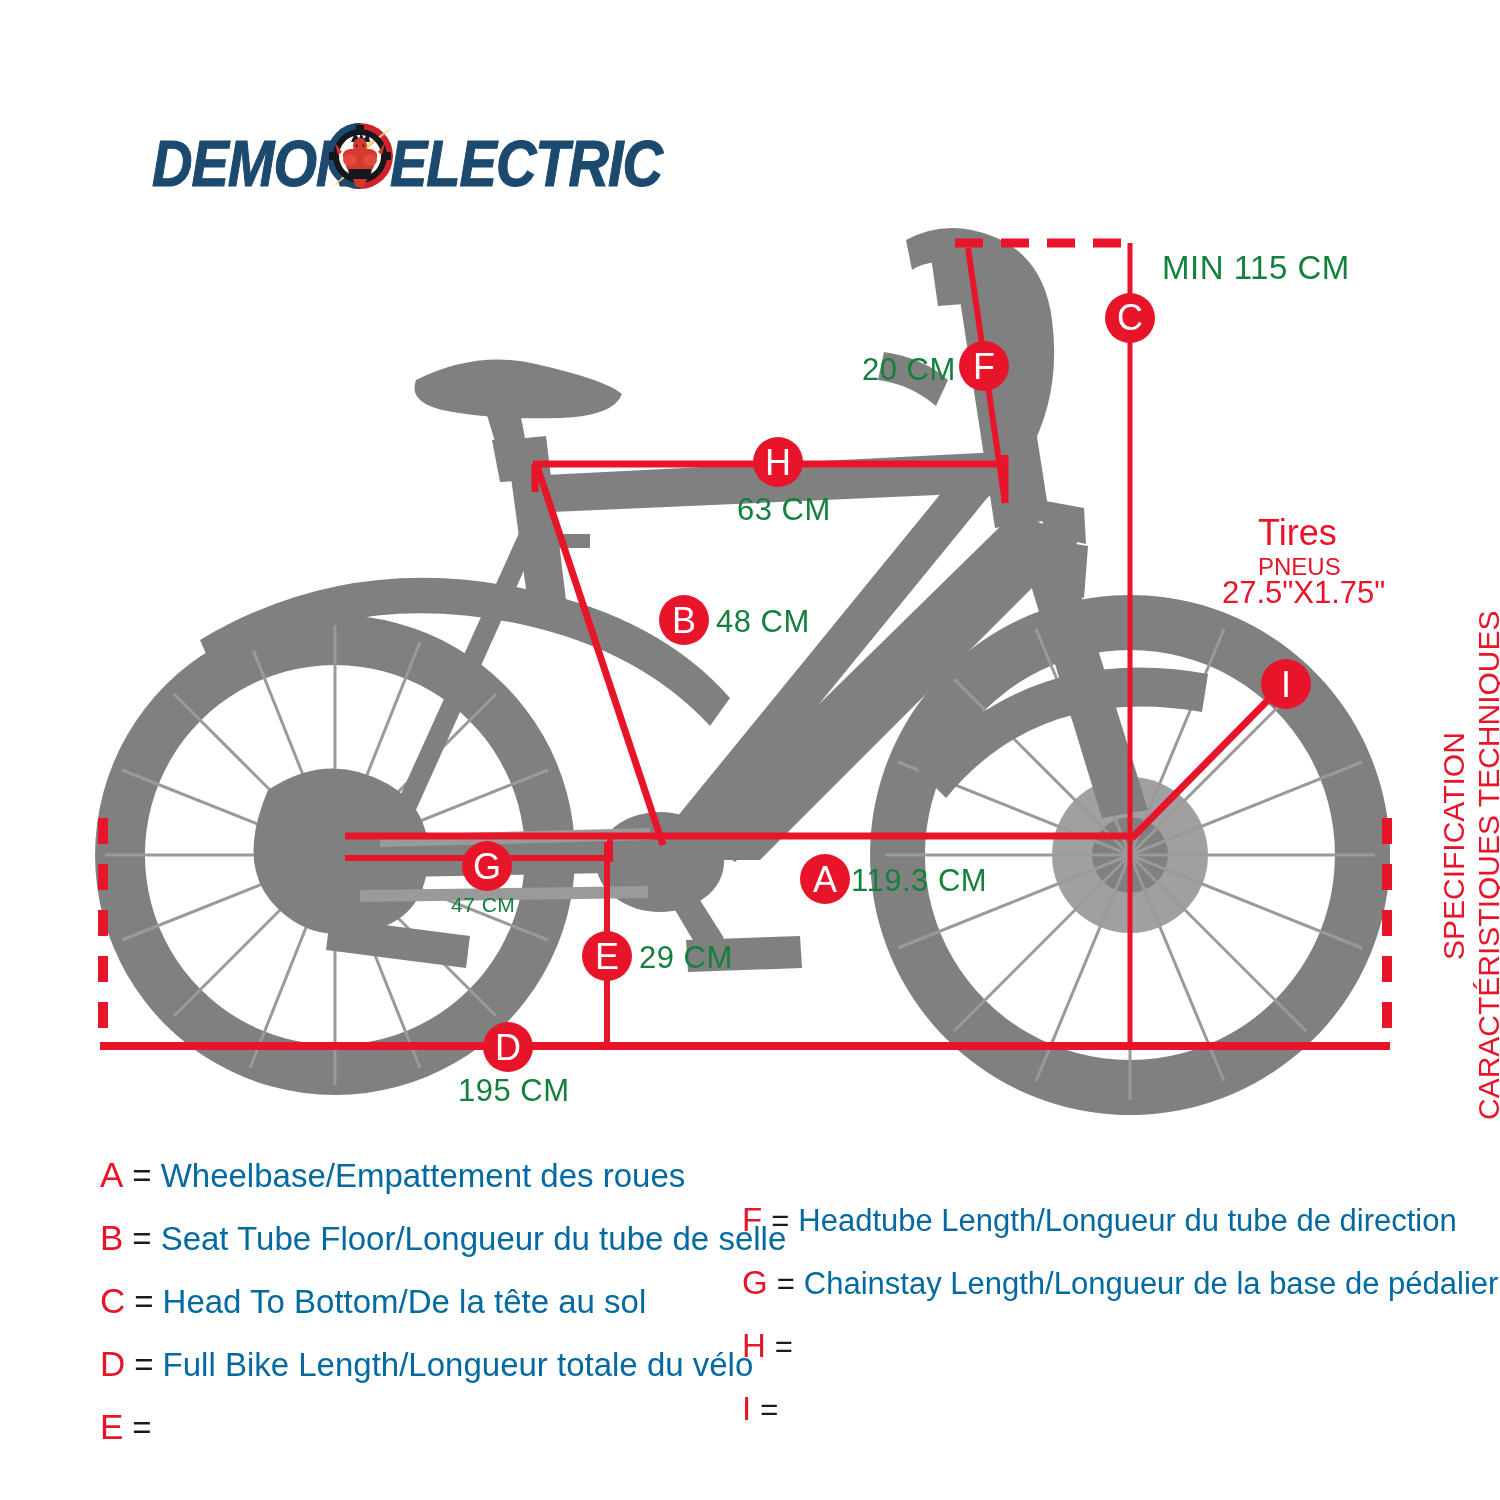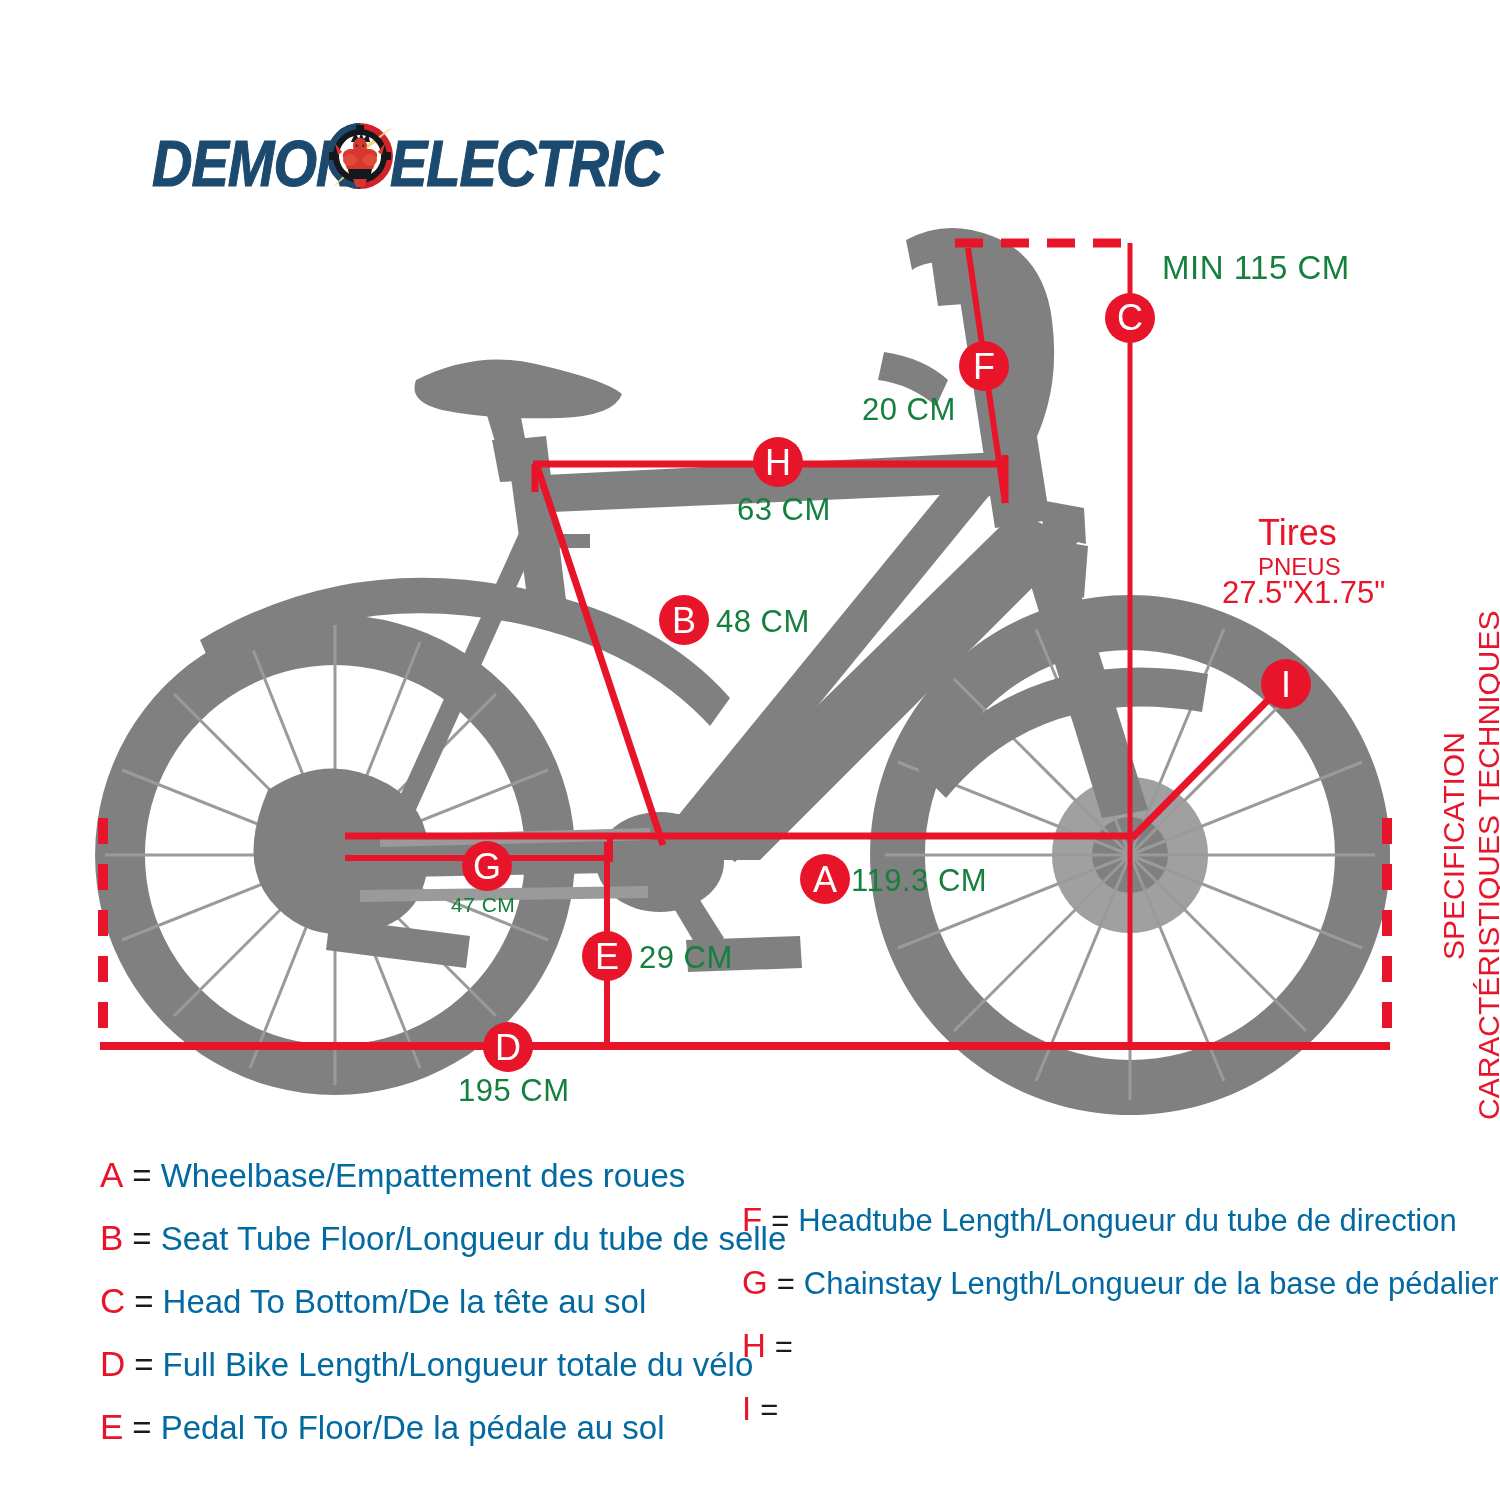--- a/index.html
+++ b/index.html
@@ -294,21 +294,21 @@
         </g>
       <g>
           <circle cx="508" cy="1047" r="25" fill="#e8152a"></circle>
         <text x="508" y="1060" text-anchor="middle" font-family="Liberation Sans, sans-serif" font-size="36" fill="#ffffff">D</text>
         </g>
     </g>
   </svg>
 
   <div class="dim-text" style="left:1162px;top:249px;font-size:33px;">MIN 115 CM</div>
 
-  <div class="dim-text" style="left:862px;top:352px;font-size:31px;margin-top:40px;">20 CM</div>
+  <div class="dim-text" style="left:862px;top:352px;font-size:31px;">20 CM</div>
 
   <div class="dim-text" style="left:737px;top:492px;font-size:31px;">63 CM</div>
 
   <div class="dim-text" style="left:716px;top:604px;font-size:31px;">48 CM</div>
 
   <div class="dim-text" style="left:851px;top:863px;font-size:31px;">119.3 CM</div>
 
   <div class="dim-text" style="left:451px;top:893px;font-size:21px;">47 CM</div>
 
   <div class="dim-text" style="left:639px;top:940px;font-size:31px;">29 CM</div>
@@ -341,21 +341,20 @@
         <span class="leg-val">Head To Bottom/De la tête au sol</span>
       </div>
       <div class="leg-row">
         <span class="leg-key">D</span>
         <span class="leg-eq">=</span>
         <span class="leg-val">Full Bike Length/Longueur totale du vélo</span>
       </div>
       <div class="leg-row">
         <span class="leg-key">E</span>
         <span class="leg-eq">=</span>
-        <span class="leg-val"> Pedal To Floor/De la pédale au sol</span>
       </div>
     </div>
 
     <div class="leg-col" id="leg-col-right">
       <div class="leg-row">
         <span class="leg-key">F</span>
         <span class="leg-eq">=</span>
         <span class="leg-val">Headtube Length/Longueur du tube de direction</span>
       </div>
       <div class="leg-row">

